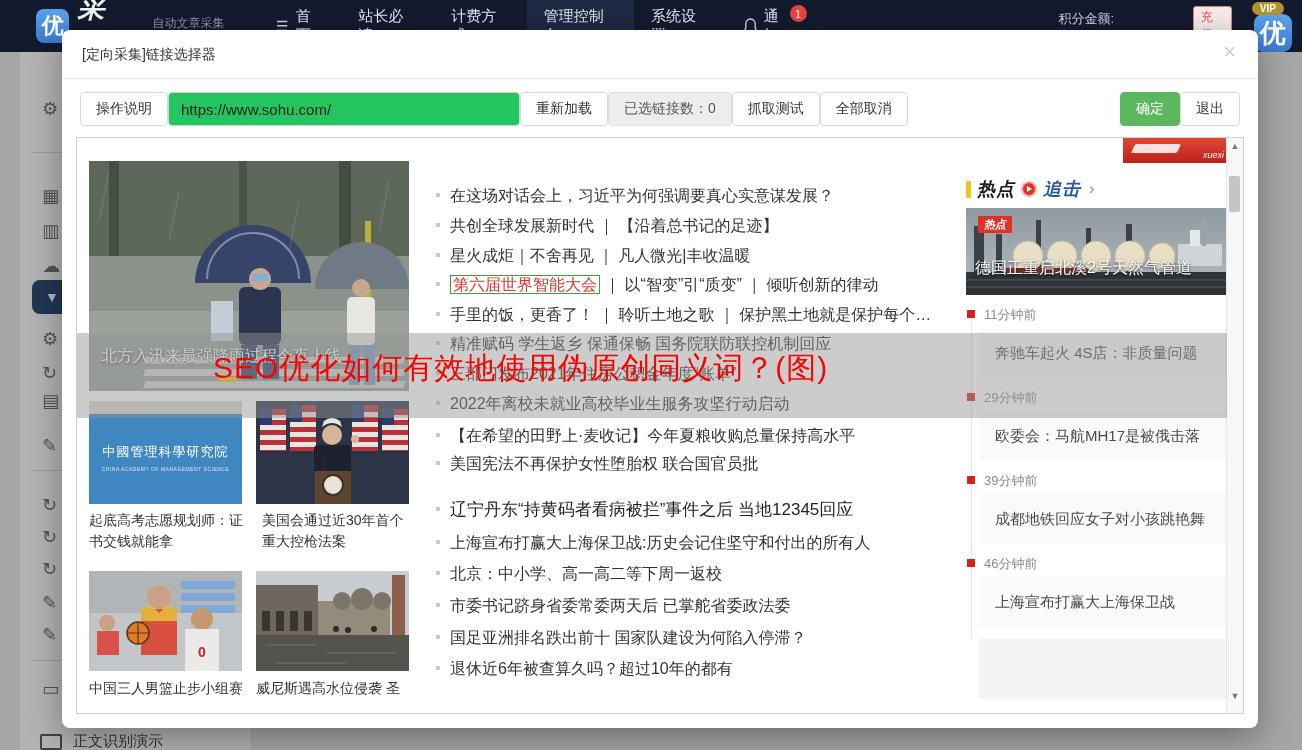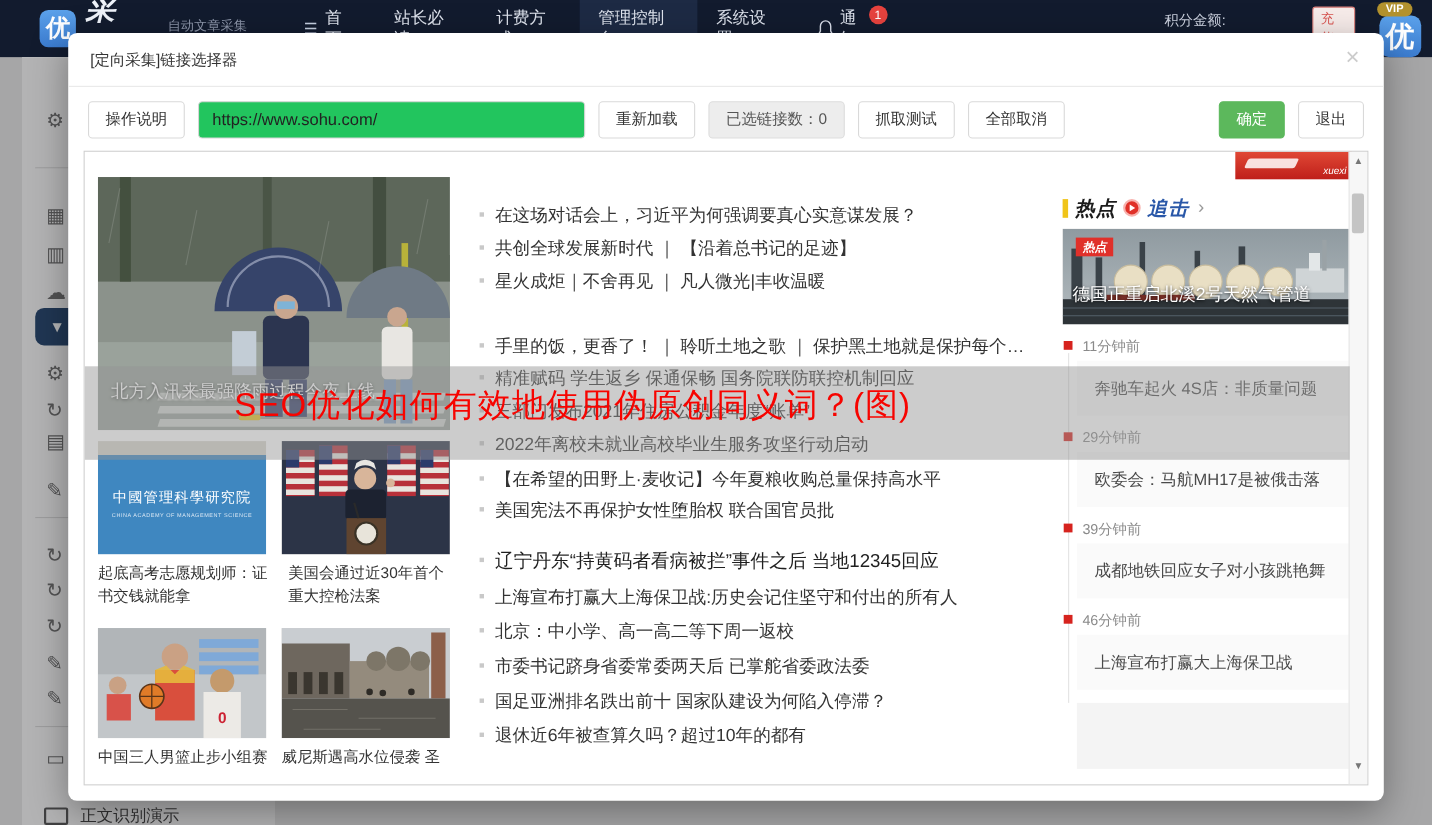--- a/index.html
+++ b/index.html
@@ -39,21 +39,21 @@
   .mon-ico::after{content:"";position:absolute;left:4px;bottom:-5px;width:6px;height:3px;background:#555;}
   .s-bottom-label{font-size:15px;color:#3e3e3e;}
   
   .dim{position:absolute;left:0;top:52px;right:0;bottom:0;background:rgba(25,25,28,.32);z-index:4;}
   
   .modal{position:absolute;left:62px;top:30px;width:1196px;height:698px;background:#fff;border-radius:8px;z-index:10;
     box-shadow:0 10px 34px rgba(0,0,0,.35);}
   .m-header{position:absolute;left:0;top:0;right:0;height:48px;border-bottom:1px solid #e8e8e8;}
   .m-title{position:absolute;left:20px;top:16px;font-size:14px;color:#333;}
   .m-close{position:absolute;right:22px;top:11px;font-size:22px;color:#ccc;line-height:1;}
-  .m-toolbar{position:absolute;left:18px;right:18px;top:62px;height:34px;display:flex;gap:12px;}
+  .m-toolbar{position:absolute;left:18px;right:18px;top:62px;height:34px;display:flex;}
   .btn{height:34px;box-sizing:border-box;border:1px solid #d9d9d9;border-radius:4px;background:#fff;color:#333;
     font-size:14px;display:flex;align-items:center;justify-content:center;padding:0 15px;white-space:nowrap;}
   .url-input{width:352px;height:34px;box-sizing:border-box;border:1px solid #d5d5d5;border-radius:4px;background:#22c55e;
     color:#222;font-size:15px;padding:0 12px;font-family:inherit;}
   .counter{background:#ededed;border-color:#ddd;color:#555;}
   .spacer{flex:1;}
   .btn-confirm{background:#5cb85c;border-color:#5cb85c;color:#fff;}
   
   .content{position:absolute;left:14px;top:107px;width:1168px;height:577px;box-sizing:border-box;border:1px solid #d0d0d0;
     background:#fff;overflow:hidden;}
@@ -350,20 +350,21 @@
         </svg>
       </div>
       <div class="tcap c1">起底高考志愿规划师：证书交钱就能拿</div>
       <div class="tcap c2">美国会通过近30年首个重大控枪法案</div>
       <div class="tcap c3">中国三人男篮止步小组赛</div>
       <div class="tcap c4">威尼斯遇高水位侵袭 圣</div>
 
       <div class="nrow" style="top:48px"><span class="blt"></span><span>在这场对话会上，习近平为何强调要真心实意谋发展？</span></div>
       <div class="nrow" style="top:78px"><span class="blt"></span><span>共创全球发展新时代 ｜ 【沿着总书记的足迹】</span></div>
       <div class="nrow" style="top:108px"><span class="blt"></span><span>星火成炬｜不舍再见 ｜ 凡人微光|丰收温暖</span></div>
+      <div class="nrow" style="top:137px"><span class="blt"></span><span class="hl">第六届世界智能大会</span><span> ｜ 以“智变”引“质变” ｜ 倾听创新的律动</span></div>
       <div class="nrow" style="top:167px"><span class="blt"></span><span>手里的饭，更香了！ ｜ 聆听土地之歌 ｜ 保护黑土地就是保护每个…</span></div>
       <div class="nrow" style="top:196px"><span class="blt"></span><span>精准赋码 学生返乡 保通保畅 国务院联防联控机制回应</span></div>
       <div class="nrow" style="top:226px"><span class="blt"></span><span>三部门发布2021年住房公积金年度“账单”</span></div>
       <div class="nrow" style="top:256px"><span class="blt"></span><span>2022年离校未就业高校毕业生服务攻坚行动启动</span></div>
       <div class="nrow" style="top:288px"><span class="blt"></span><span>【在希望的田野上·麦收记】今年夏粮收购总量保持高水平</span></div>
       <div class="nrow" style="top:316px"><span class="blt"></span><span>美国宪法不再保护女性堕胎权 联合国官员批</span></div>
       <div class="nrow big" style="top:360px"><span class="blt"></span><span>辽宁丹东“持黄码者看病被拦”事件之后 当地12345回应</span></div>
       <div class="nrow" style="top:395px"><span class="blt"></span><span>上海宣布打赢大上海保卫战:历史会记住坚守和付出的所有人</span></div>
       <div class="nrow" style="top:426px"><span class="blt"></span><span>北京：中小学、高一高二等下周一返校</span></div>
       <div class="nrow" style="top:458px"><span class="blt"></span><span>市委书记跻身省委常委两天后 已掌舵省委政法委</span></div>

